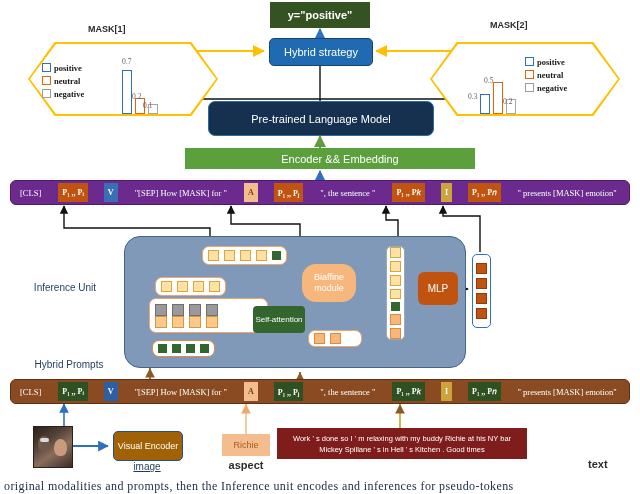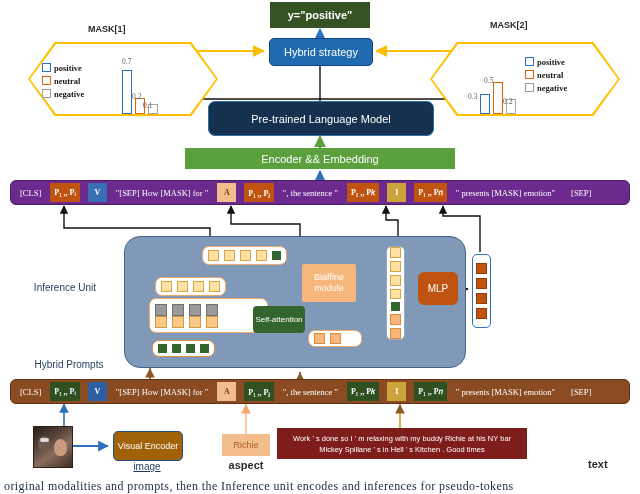--- a/index.html
+++ b/index.html
@@ -9,21 +9,21 @@
   .ctr{display:flex;align-items:center;justify-content:center;text-align:center;}
 
   
   #out-label{left:270px;top:2px;width:100px;height:26px;background:#355222;
       color:#fff;font-size:11px;font-weight:600;}
   #fusion{left:269px;top:38px;width:102px;height:26px;background:#1f6ab0;
       border:1px solid #12477c;border-radius:5px;color:#fff;font-size:11px;}
   #plm{left:208px;top:101px;width:224px;height:33px;background:#16314f;
       border:1px solid #2e6da4;border-radius:7px;color:#fff;font-size:11px;}
   #enc{left:185px;top:148px;width:270px;height:21px;background:#5ba03d;
-      color:#fff;font-size:11px;}
+      color:#fff;font-size:11px;padding-left:20px;}
 
   
   .mask-cap{font-size:9px;color:#2b2b2b;font-weight:600;}
   #mask1-cap{left:88px;top:24px;}
   #mask2-cap{left:490px;top:20px;}
   #hex1{left:28px;top:42px;width:190px;height:74px;
      clip-path:polygon(0% 50%,14% 0%,86% 0%,100% 50%,86% 100%,14% 100%);
      border:none;background:#ffc000;}
   #hex1-in{left:30px;top:44px;width:186px;height:70px;
      clip-path:polygon(0% 50%,14% 0%,86% 0%,100% 50%,86% 100%,14% 100%);
@@ -51,21 +51,21 @@
   .bar.pos{border:1.8px solid #2e6fc0;}
   .bar.neu{border:1.8px solid #e8620c;}
   .bar.neg{border:1.8px solid #a6a6a6;}
   .vlab{position:absolute;font-size:7.5px;color:#606060;
       font-family:"Liberation Serif",serif;}
   #bars1{left:114px;top:68px;height:46px;margin-left:8px;}
   #bars2{left:480px;top:78px;height:36px;}
 
   
   .prow{height:25px;border-radius:6px;display:flex;align-items:center;
-        padding:0 8px;gap:8px;font-size:8.5px;color:#fff;
+        padding:0 8px;gap:16px;font-size:8.5px;color:#fff;
         font-family:"Liberation Serif",serif;white-space:nowrap;}
   #prow-top{left:10px;top:180px;width:620px;background:#6c2a8e;
         border:1px solid #4d1d66;box-sizing:border-box;}
   #prow-bot{left:10px;top:379px;width:620px;background:#8a4b22;
         border:1px solid #5e3115;box-sizing:border-box;}
   .tok{padding:2px 4px;font-size:8px;font-weight:700;
        display:inline-flex;align-items:center;justify-content:center;height:15px;}
   .tk-p-top{background:#c0530f;color:#fff;}
   .tk-p-bot{background:#2f5122;color:#fff;}
   .tk-v-top{background:#3b6fb5;color:#fff;font-style:normal;width:11px;}
@@ -95,21 +95,21 @@
   #row-mid{left:155px;top:277px;height:17px;}
   #lstm{left:149px;top:298px;width:107px;height:33px;}
   #embrow{left:152px;top:340px;height:15px;border-color:#e08a3c;}
   .lcell{width:12px;height:24px;display:flex;flex-direction:column;}
   .lcell .t{flex:1;background:#9a9a9a;border:1px solid #6f6f6f;}
   .lcell .b{flex:1;background:#fbc98a;border:1px solid #d8983f;}
 
   #selfatt{left:253px;top:306px;width:52px;height:27px;background:#33662e;
       border-radius:4px;color:#fff;font-size:8px;line-height:10px;}
   #biaff{left:302px;top:264px;width:54px;height:38px;background:#f6b67c;
-      border-radius:2px;color:#fff;font-size:9px;line-height:11px;}
+      border-radius:14px;color:#fff;font-size:9px;line-height:11px;}
   #biaff-out{left:308px;top:330px;width:42px;height:15px;}
 
   #vcol{left:386px;top:246px;width:17px;height:92px;background:#fff;
       border:1.4px solid #9aa7b5;border-radius:5px;
       display:flex;flex-direction:column;align-items:center;justify-content:center;gap:3px;}
   #mlp{left:418px;top:272px;width:40px;height:33px;background:#c0530f;
       border-radius:6px;color:#fff;font-size:10px;}
   #rcol{left:472px;top:254px;width:17px;height:72px;background:#fff;
       border:1.4px solid #2e6fc0;border-radius:5px;
       display:flex;flex-direction:column;align-items:center;justify-content:center;gap:4px;}

